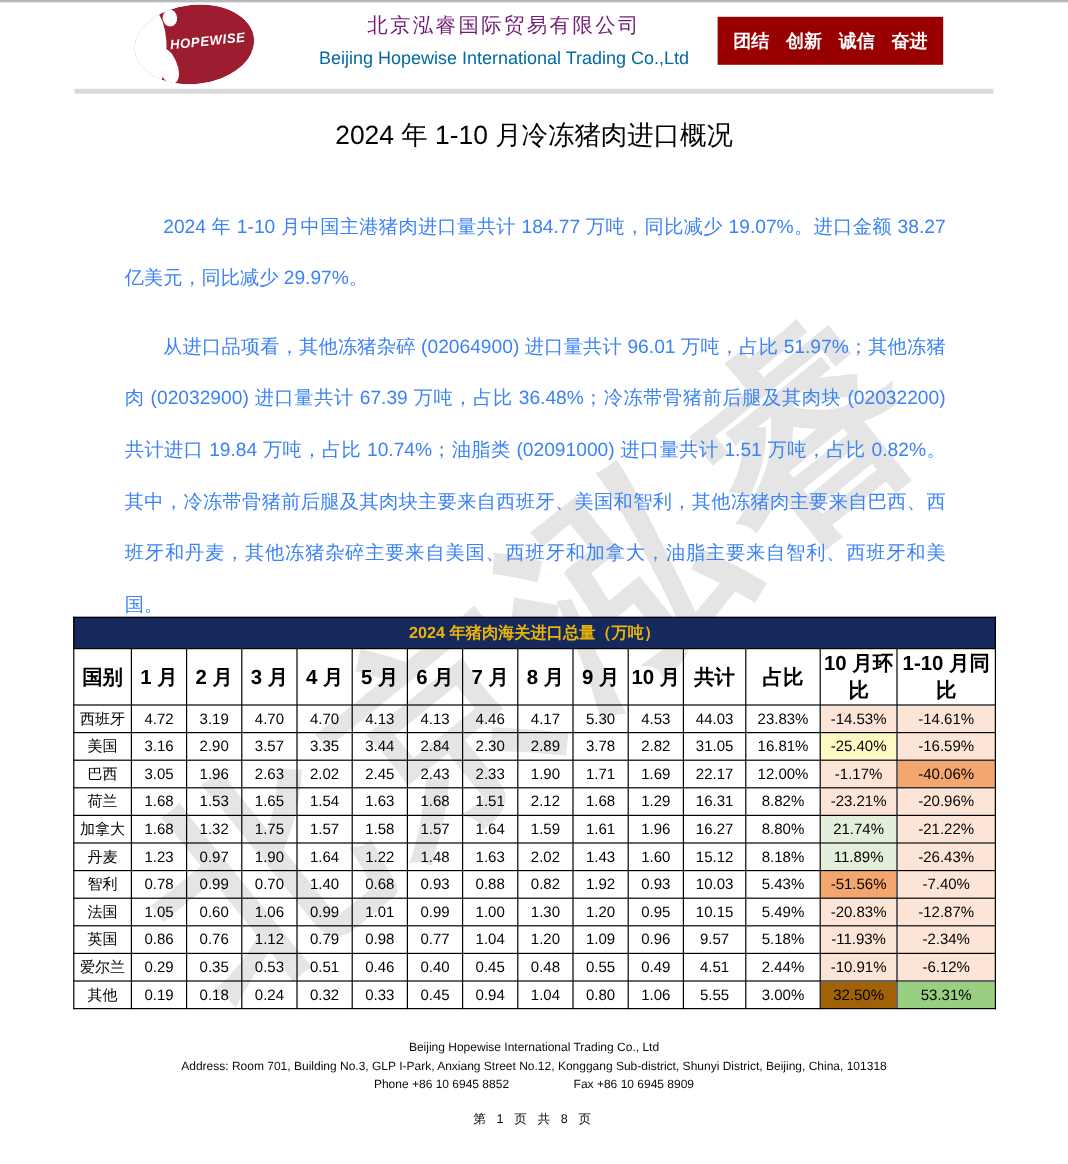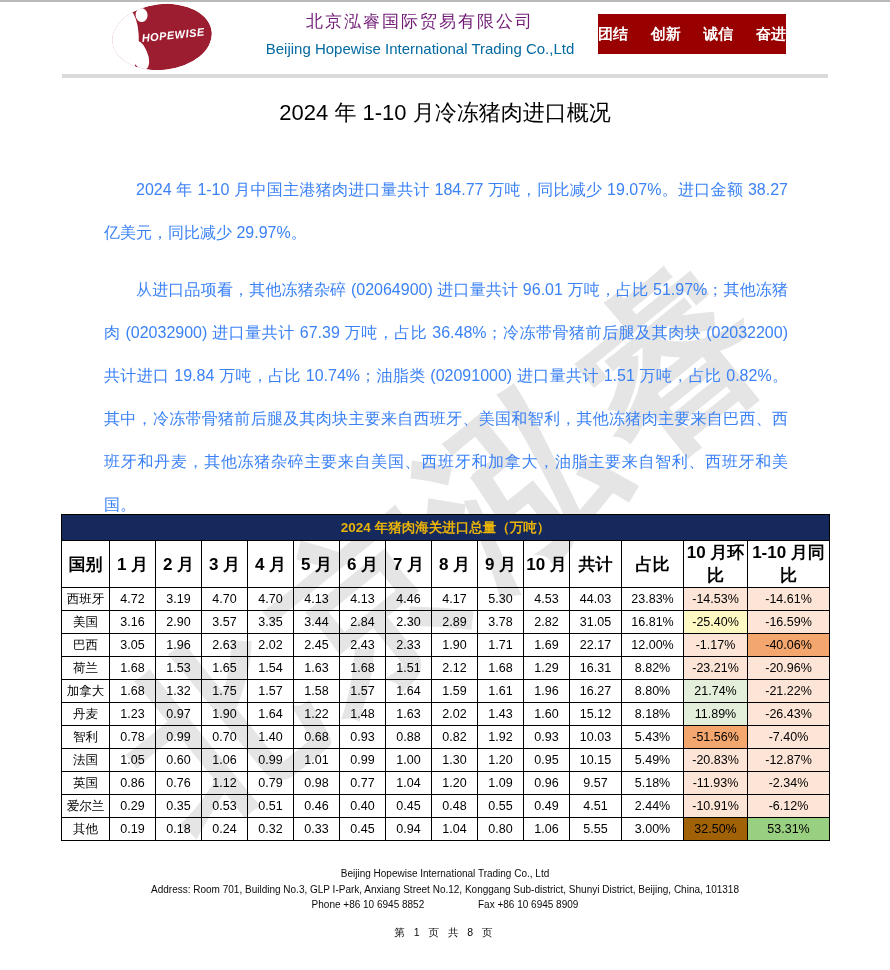--- a/index.html
+++ b/index.html
@@ -26,21 +26,21 @@
     background:#fff; border-radius:50%; }
   .logo-text {
     position:absolute; right:7px; top:26px; color:#fff;
     font-style:italic; font-weight:bold; font-size:11px; letter-spacing:0.5px;
   }
   .company-names { position:absolute; left:255px; top:8px; width:330px; text-align:center; }
   .company-cn { font-size:17px; letter-spacing:2px; color:#701a75; font-weight:500; }
   .company-en { font-size:15px; color:#0369a1; margin-top:7px; }
   .banner {
     position:absolute; left:598px; top:12px; width:188px; height:40px;
-    display:flex; align-items:center; justify-content:space-between; gap:14px;font-family:Liberation Mono, monospace;
+    display:flex; align-items:center; justify-content:center; gap:14px;font-family:Liberation Mono, monospace;
   }
   .banner span { color:#fff; font-weight:bold; font-size:15px; }
   .header-rule { position:absolute; left:62px; top:72px; width:766px; height:4px; background:#dadada; }
   
   .watermark {
     position:absolute; left:30px; top:420px; width:840px;
     text-align:center; font-size:180px; font-weight:bold; white-space:nowrap;
     letter-spacing:14px; color:rgba(170,170,170,0.30);
     transform:rotate(-39deg); transform-origin:50% 50%;
     z-index:0; pointer-events:none;

